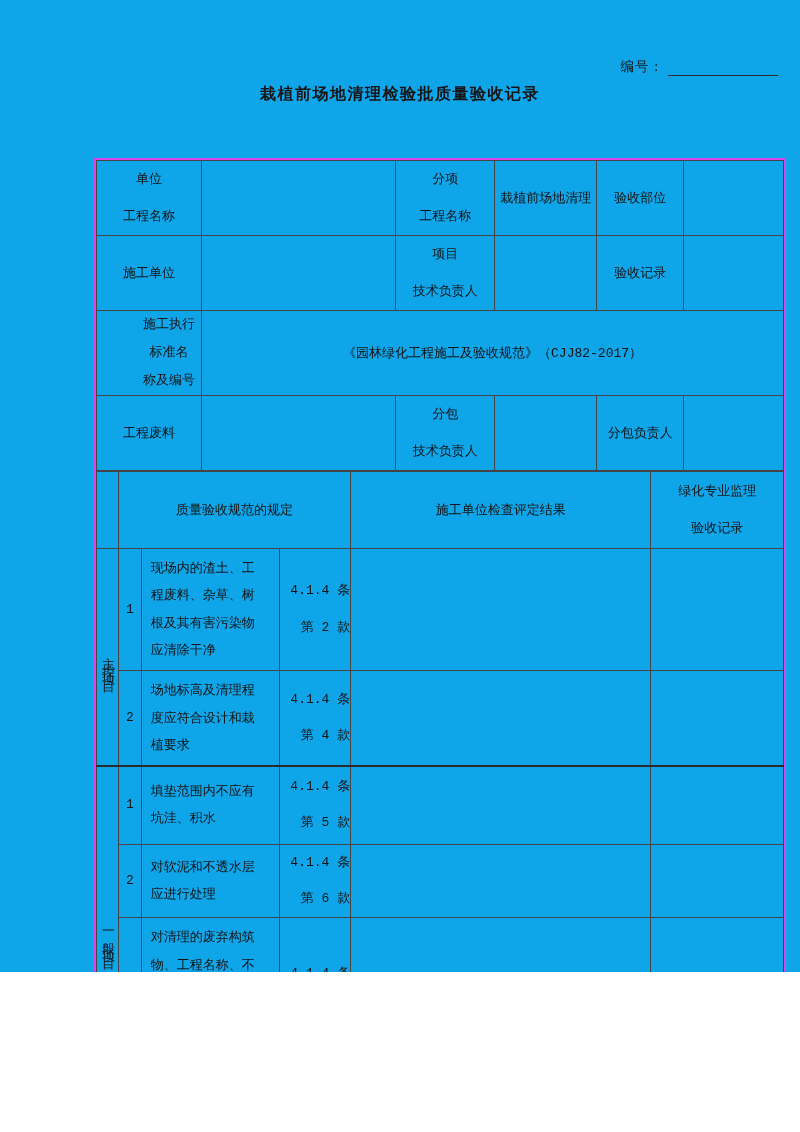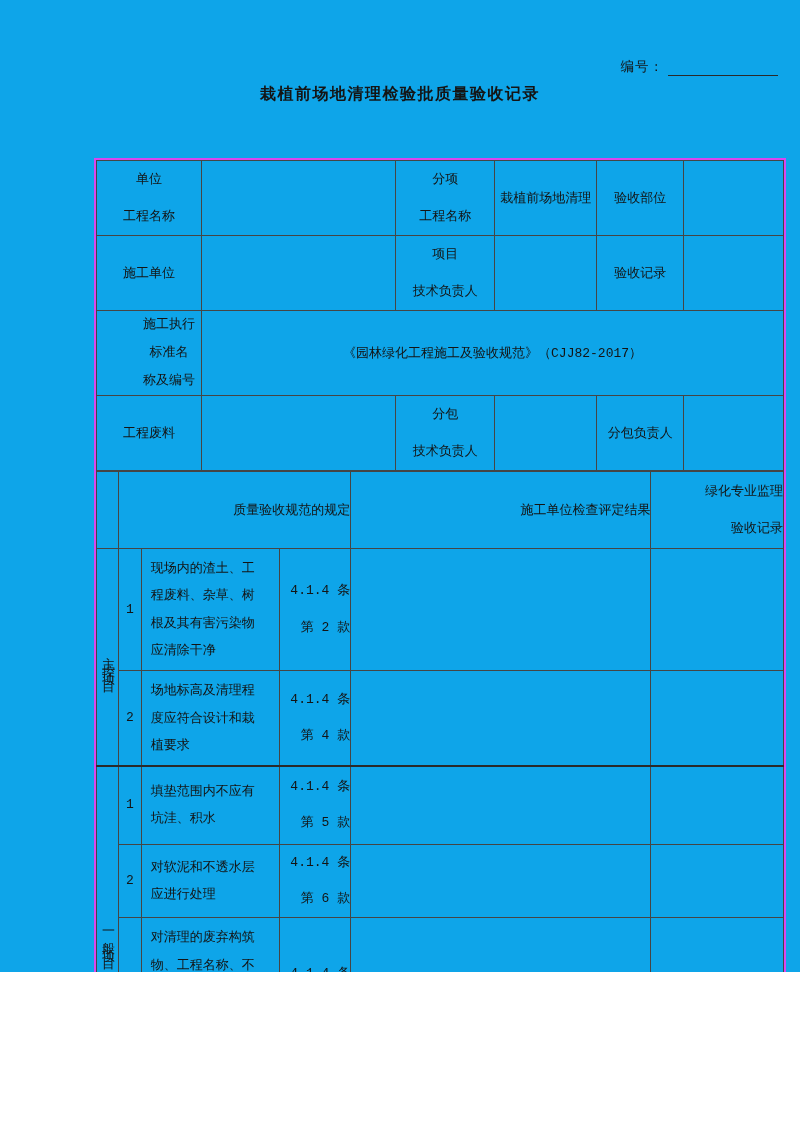--- a/index.html
+++ b/index.html
@@ -39,21 +39,21 @@
     border: 1px solid #454545;
     font-size: 13px;
     text-align: center; vertical-align: middle;
     white-space: pre-line;
     overflow: hidden;
   }
   
   .info td { line-height: 2.85; }
   .info td.tight { line-height: 2.15; padding-left: 40px; }
   
-  .check td.hdr { line-height: 2.85; text-align: right; }
+  .check td.hdr { line-height: 2.85; }
   .check td.num { line-height: 1.4; }
   .check td.desc {
     text-align: left; vertical-align: middle;
     padding: 6px 14px 6px 9px; line-height: 2.1;
   }
   .check td.clause { line-height: 2.8; text-align: right; }
   .check td.vert span {
     writing-mode: vertical-lr; text-orientation: upright;
     letter-spacing: 0.65em; line-height: 1;
     display: inline-block;

